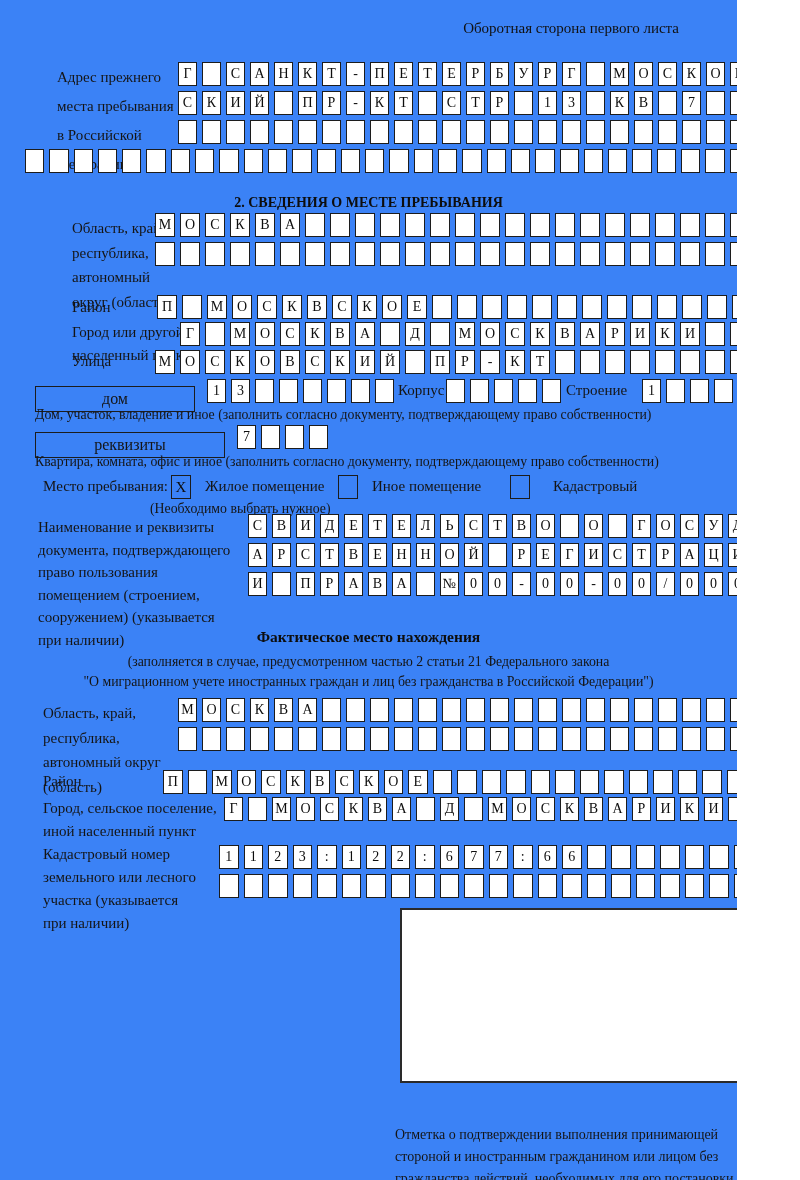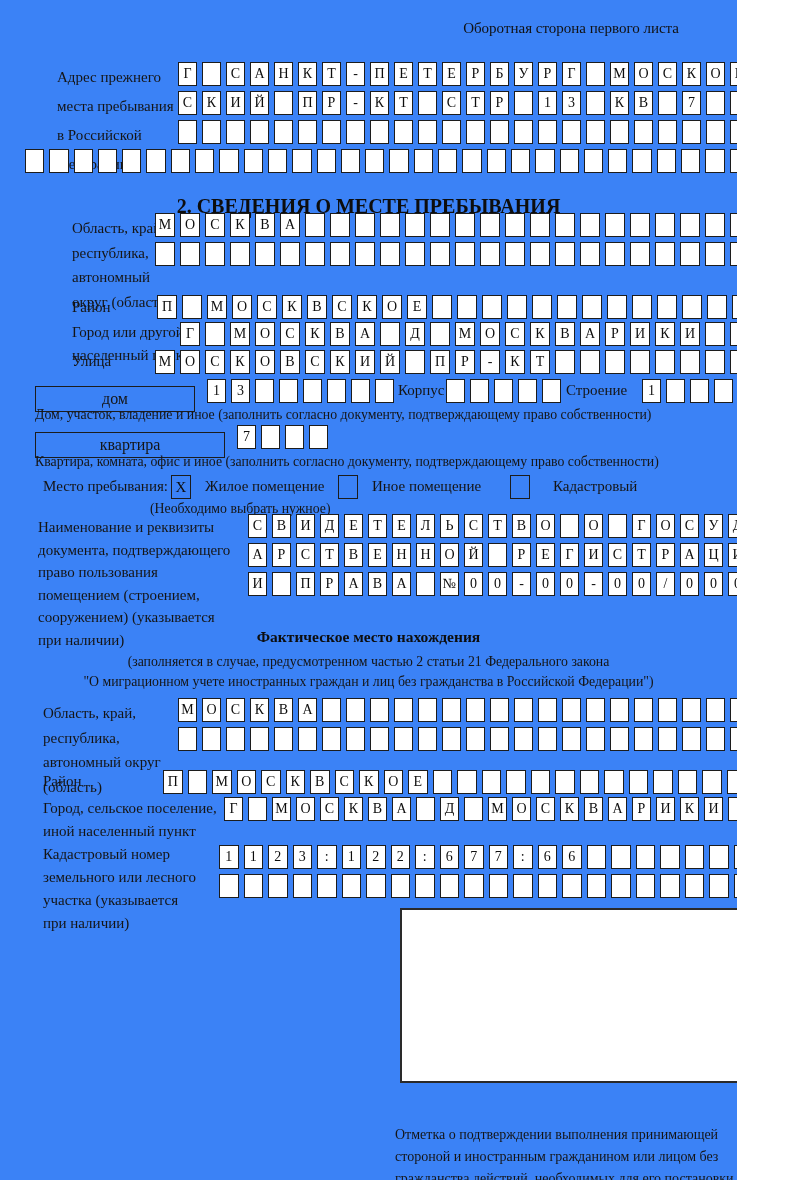--- a/index.html
+++ b/index.html
@@ -2,21 +2,21 @@
 <html><head>
 <meta charset="utf-8">
 <style>
   html,body{margin:0;padding:0;background:#ffffff;}
   body{font-family:"Liberation Serif", serif; color:#111;}
   #page{position:relative;width:737px;height:1180px;background:#3b82f6;overflow:hidden;}
   .abs{position:absolute;}
   .lbl{position:absolute;font-size:15px;white-space:pre-line;color:#151515;}
   .caption{position:absolute;font-size:13.8px;color:#151515;}
   .center{left:0;width:100%;text-align:center;}
-  .heading{position:absolute;font-weight:bold;font-size:20px;color:#0d0d0d;}
+  .heading{position:absolute;font-weight:bold;font-size:14px;color:#0d0d0d;}
   .cellrow{position:absolute;display:flex;}
   .cell{box-sizing:border-box;flex:0 0 auto;width:19px;height:24px;margin-right:5px;
         border:1.6px solid #1c1c1c;background:#fff;display:inline-flex;
         align-items:center;justify-content:center;font-size:14px;color:#0d0d0d;}
   .w20 .cell{width:20px;}
   .w195 .cell{width:19.5px;}
   .r4 .cell{width:19.3px;}
   .labelbox{position:absolute;box-sizing:border-box;height:26px;border:1.6px solid #1c1c1c;
         display:flex;align-items:center;justify-content:center;font-size:16px;color:#151515;margin-top:8px;}
   .cb{position:absolute;box-sizing:border-box;width:20px;height:24px;border:1.7px solid #1c1c1c;
@@ -310,21 +310,21 @@
     </div>
   <div class="lbl" style="left:566px;top:382px;">Строение</div>
   <div class="cellrow" style="left:642px;top:379px;">
       <span class="cell">1</span>
       <span class="cell"></span>
       <span class="cell"></span>
       <span class="cell"></span>
     </div>
   <div class="caption" style="left:35px;top:407px;">Дом, участок, владение и иное (заполнить согласно документу, подтверждающему право собственности)</div>
 
-  <div class="labelbox" style="left:35px;top:424px;width:190px;">квартира</div>
+  <div class="labelbox" style="left:35px;top:424px;width:190px;">реквизиты</div>
   <div class="cellrow" style="left:237px;top:425px;">
       <span class="cell">7</span>
       <span class="cell"></span>
       <span class="cell"></span>
       <span class="cell"></span>
     </div>
   <div class="caption" style="left:35px;top:454px;">Квартира, комната, офис и иное (заполнить согласно документу, подтверждающему право собственности)</div>
 
   <div class="lbl" style="left:43px;top:478px;">Место пребывания:</div>
   <div class="cb" style="left:171px;top:475px;">X</div>

